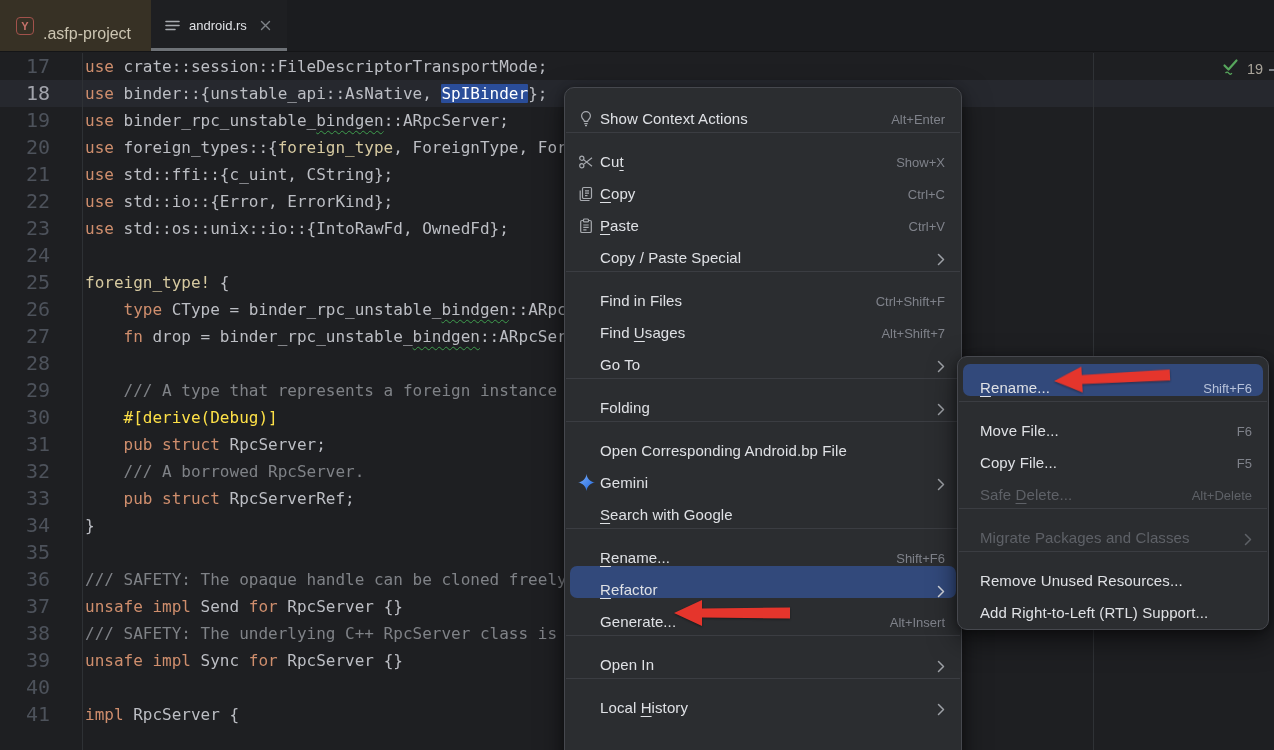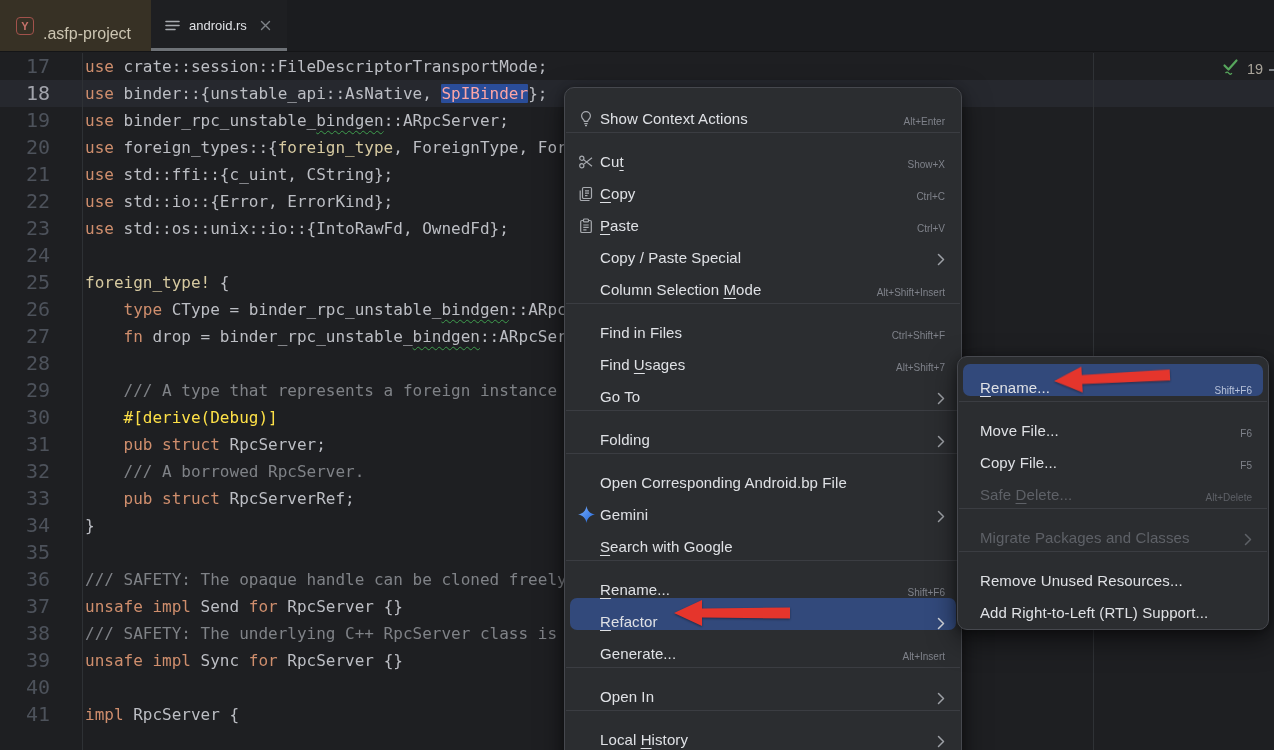--- a/index.html
+++ b/index.html
@@ -32,40 +32,40 @@
     font-family:"DejaVu Sans Mono", monospace; font-size:16px; }
   .code-row.current { background:#26282E; }
   .ln { flex:none; width:76px; padding-left:26px; color:#4D525B; font-size:20px; }
   .code-row.current .ln { color:#A1A3AB; }
   .code-text { padding-left:9px; }
   .kw  { color:#CF8E6D;text-align:center; }
   .pl  { color:#BCBEC4; }
   .mac { color:#D6C9A0; }
   .doc { color:#7F8287; }
   .attr{ color:#fde047; }
-  .sel { background:#2A4D99; color:#fca5a5; border-radius:1px; }
+  .sel { background:#2A4D99; color:#ffffff; border-radius:1px; }
   .sq  { color:#BCBEC4; text-decoration:underline wavy #3E9E4E 1px; text-underline-offset:4px; }
 
   
   .inspections { position:absolute; top:58px; left:1221px; display:flex; align-items:center; gap:7px; }
   .inspections .cnt { color:#A9A49A; font-size:14.5px; }
   .edge-dash { position:absolute; top:69px; left:1269px; width:5px; height:2px; background:#7E8287; }
 
   
   .menu-panel { position:absolute; background:#2B2D30; border:1px solid #46484E; border-radius:10px;
     box-shadow:0 10px 28px rgba(0,0,0,.5), 0 2px 8px rgba(0,0,0,.35); padding-top:7px; z-index:20; }
   #context-menu { left:564px; top:87px; width:398px; height:700px; --pl:10px; }
   #refactor-submenu { left:957px; top:356px; width:312px; padding-bottom:8px; --pl:22px; z-index:21; }
   .menu-item { display:flex; align-items:flex-end; height:32px; padding:0 16px 0 var(--pl);
     font-size:15px; color:#DFE1E5; cursor:default; }
   .mi-icon { flex:none; width:22px; margin-right:3px; display:flex; align-items:center; justify-content:center; }
   .mi-label { letter-spacing:.1px; }
   .mi-label u { text-underline-offset:2.5px; text-decoration-thickness:1px; }
   .mi-right { margin-left:auto; display:flex; align-items:center; padding-left:24px; }
-  .mi-shortcut { color:#7F828A; font-size:10px; }
+  .mi-shortcut { color:#7F828A; font-size:13px; }
   .mi-chevron { display:flex; align-items:center; color:#9DA0A6; margin-left:12px; }
   .mi-chevron:only-child { margin-left:0; }
   .menu-item.highlighted { background:#32497B; margin:0 5px; border-radius:7px;
     padding-left:calc(var(--pl) - 5px); padding-right:11px; }
   .menu-item.highlighted .mi-shortcut { color:#B6C1D9; }
   .menu-item.highlighted .mi-chevron { color:#D3D5DB; }
   .menu-item.disabled, .menu-item.disabled .mi-shortcut { color:#5E6167; }
   .menu-item.disabled .mi-chevron { color:#5E6167; }
   .menu-sep { height:1px; background:#3B3D42; margin:5px 1px; }
 
@@ -198,27 +198,20 @@
         <span class="mi-icon"></span>
         <span class="mi-label">Copy / Paste Special</span>
         <span class="mi-right">
           <span class="mi-chevron">
             <svg width="8" height="13" viewBox="0 0 8 13" fill="none" stroke="currentColor" stroke-width="1.5" stroke-linecap="round" stroke-linejoin="round">
               <path d="M1.5 1.5 6.5 6.5 1.5 11.5"></path>
             </svg>
           </span>
         </span>
       </div>
-      <div class="menu-item">
-        <span class="mi-icon"></span>
-        <span class="mi-label">Column Selection <u>M</u>ode</span>
-        <span class="mi-right">
-          <span class="mi-shortcut">Alt+Shift+Insert</span>
-        </span>
-      </div>
       <div class="menu-sep"></div>
       <div class="menu-item">
         <span class="mi-icon"></span>
         <span class="mi-label">Find in Files</span>
         <span class="mi-right">
           <span class="mi-shortcut">Ctrl+Shift+F</span>
         </span>
       </div>
       <div class="menu-item">
         <span class="mi-icon"></span>

